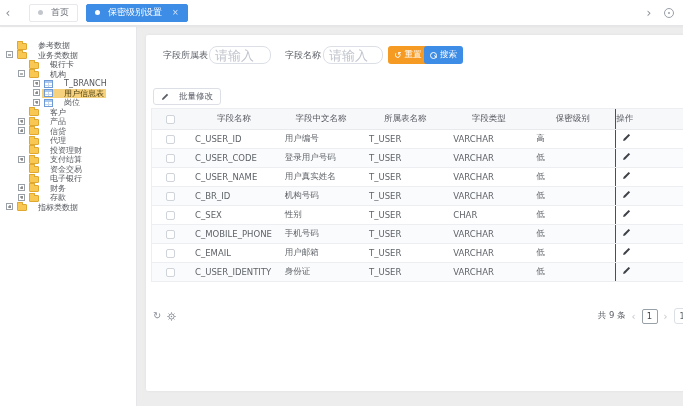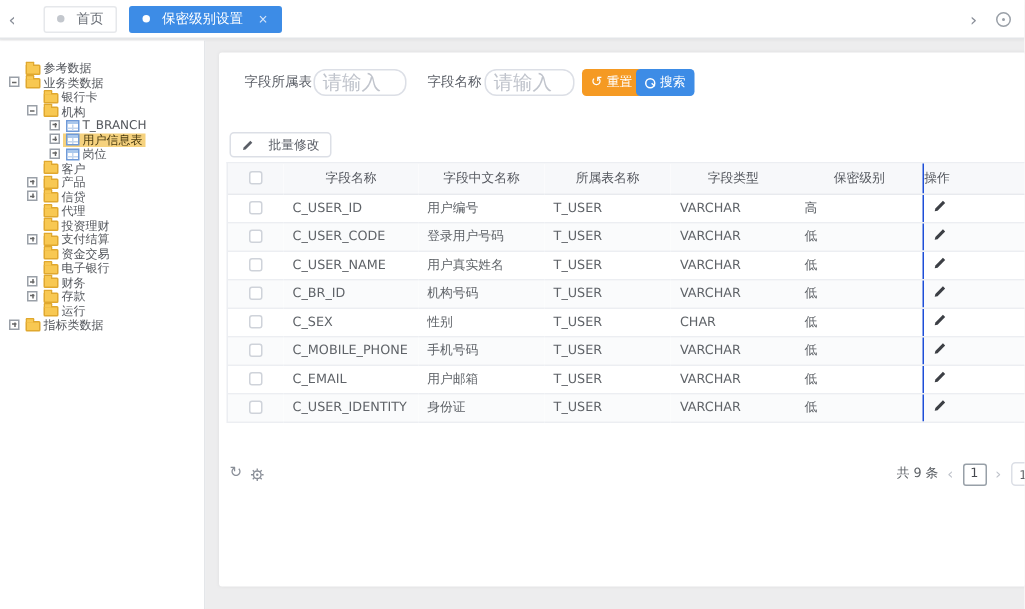--- a/index.html
+++ b/index.html
@@ -34,21 +34,21 @@
   .tree-row{display:flex;align-items:center;height:9.5px;font-size:8px;line-height:9.5px;
     color:#54575d;cursor:pointer;white-space:nowrap}
   .tree-row.lv1{padding-left:6px}
   .tree-row.lv2{padding-left:18px}
   .tree-row.lv3{padding-left:33px}
   .exp-slot{width:9px;flex:none;position:relative}
   .expander{position:absolute;left:0;top:50%;margin-top:-4px;width:7px;height:7px;
     border:1px solid #9aa0a8;background:#fff}
   .expander::before{content:"";position:absolute;left:1px;right:1px;top:50%;height:1px;background:#666;transform:translateY(-50%)}
   .exp-plus::after{content:"";position:absolute;top:1px;bottom:1px;left:50%;width:1px;background:#666;transform:translateX(-50%)}
-  .node-body{display:flex;align-items:center;padding:0 2px;gap:2px}
+  .node-body{display:flex;align-items:center;padding:0 2px;gap:11px}
   .tree-row.selected .node-body{background:var(--tree-selected-bg);color:#4a3c12}
   .icon-folder{width:10px;height:7px;background:#f8c852;border:1px solid #e0a82e;border-radius:1px;position:relative;flex:none;margin-top:1px}
   .icon-folder::before{content:"";position:absolute;top:-3px;left:-1px;width:4px;height:2px;background:#f8c852;border:1px solid #e0a82e;border-bottom:none;border-radius:1px 1px 0 0}
   .icon-table{width:9px;height:8px;border:1px solid #6f9ad8;background:
     linear-gradient(to bottom,#aac8ec 0 2px,#fff 2px);position:relative;flex:none}
   .icon-table::before{content:"";position:absolute;left:3px;top:2px;bottom:0;width:1px;background:#c3d6ee}
   .icon-table::after{content:"";position:absolute;left:0;right:0;top:4px;height:1px;background:#c3d6ee}
   
   .card{position:absolute;left:146px;top:35px;width:588px;height:356px;background:#fff;
     border-radius:2px;box-shadow:0 0 3px rgba(0,0,0,.06)}
@@ -246,27 +246,20 @@
       </div>
       <div class="tree-row lv2">
         <span class="exp-slot">
           <span class="expander exp-plus"></span>
         </span>
         <span class="node-body">
           <span class="icon-folder"></span>
           <span>存款</span>
         </span>
       </div>
-      <div class="tree-row lv2">
-        <span class="exp-slot"></span>
-        <span class="node-body">
-          <span class="icon-folder"></span>
-          <span>运行</span>
-        </span>
-      </div>
       <div class="tree-row lv1">
         <span class="exp-slot">
           <span class="expander exp-plus"></span>
         </span>
         <span class="node-body">
           <span class="icon-folder"></span>
           <span>指标类数据</span>
         </span>
       </div>
     </div>

